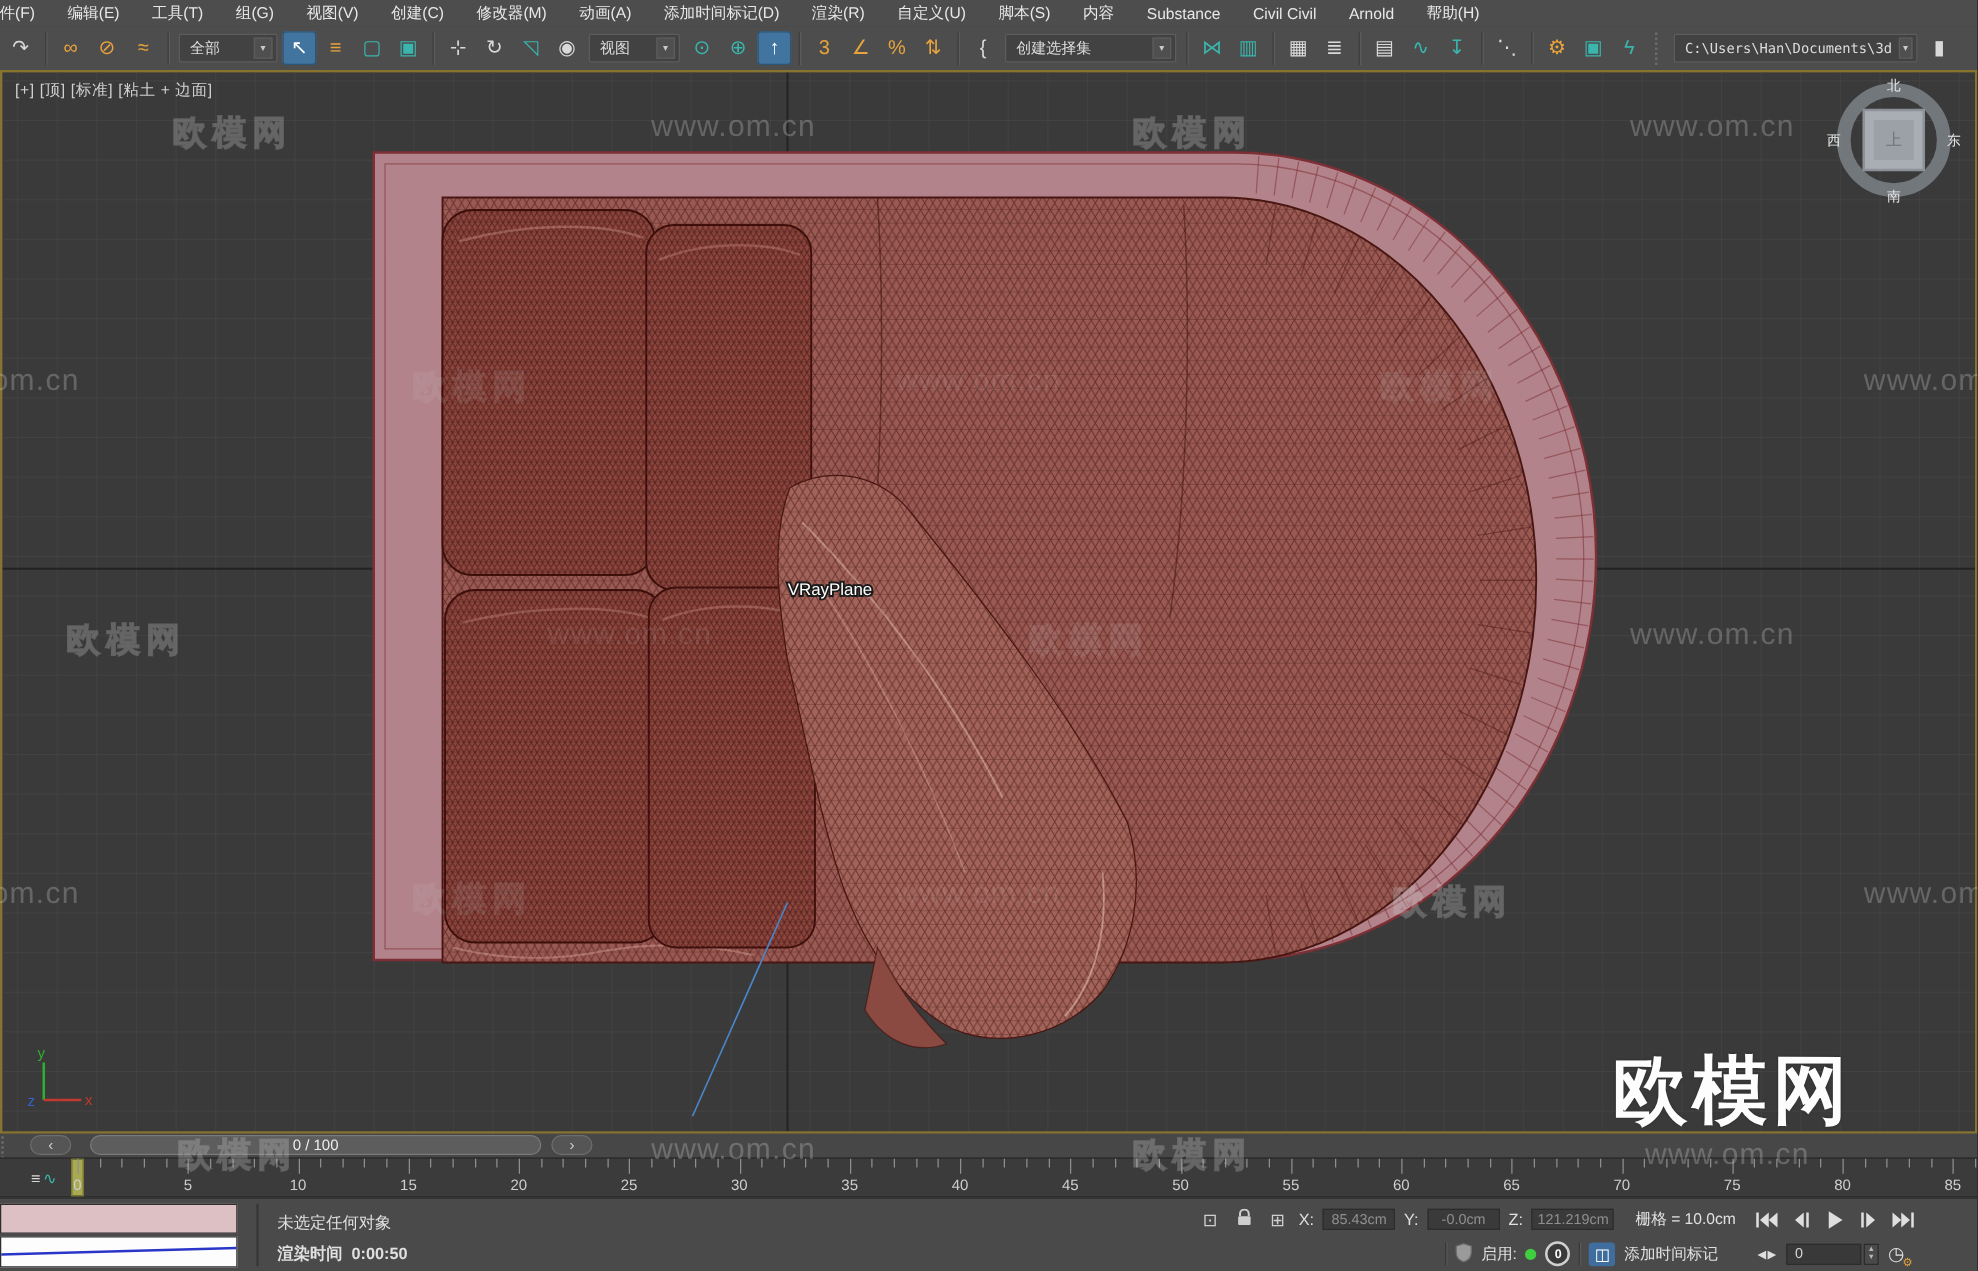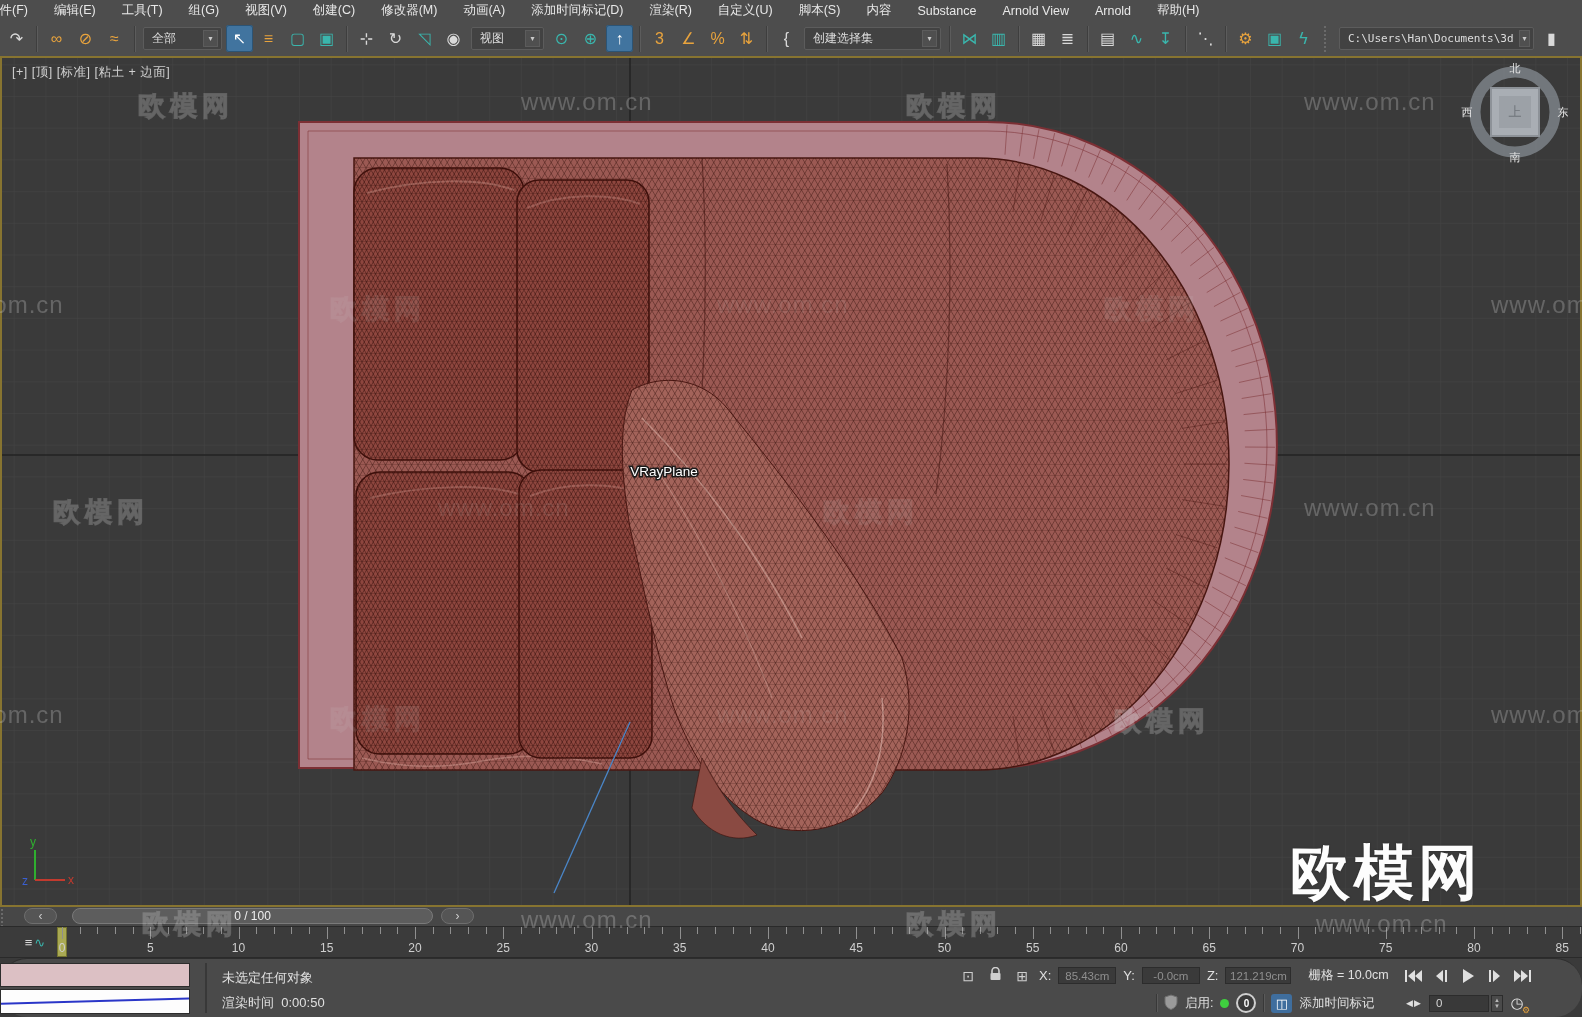--- a/index.html
+++ b/index.html
@@ -51,28 +51,28 @@
             border-top:1px solid #2a2a2a;border-bottom:1px solid #2a2a2a;box-sizing:border-box;}
   .tick{position:absolute;top:0;width:1px;background:#8f8f8f;}
   .tick-label{position:absolute;top:14px;transform:translateX(-50%);color:#cfcfcf;font-size:12px;}
   #tb-marker{position:absolute;left:57px;top:0;width:10px;height:30px;background:#a9a953;
              border:1px solid #74742f;box-sizing:border-box;}
   #mini-curve{position:absolute;left:18px;top:4px;width:34px;height:22px;color:#d8d8d8;font-size:13px;
               display:flex;align-items:center;justify-content:center;gap:2px;}
   #mini-curve .wave{color:#3ab6ad;}
   
   #statusbar{position:absolute;left:0;top:958px;width:1582px;height:59px;background:#4a4a4a;
-             border-top:1px solid #2d2d2d;box-sizing:border-box;color:#e0e0e0;font-size:13px;border-radius:27px;}
+             border-top:1px solid #2d2d2d;box-sizing:border-box;color:#e0e0e0;font-size:13px;}
   #listener{position:absolute;left:0;top:4px;width:190px;height:52px;}
   #listener .pink{position:absolute;left:0;top:0;width:190px;height:24px;background:#dcc0c4;border:1px solid #2d2d2d;box-sizing:border-box;}
   #listener .white{position:absolute;left:0;top:26px;width:190px;height:25px;background:#fdfdfd;border:1px solid #2d2d2d;box-sizing:border-box;overflow:hidden;}
   #listener .blueline{position:absolute;left:-4px;top:10px;width:200px;border-top:2px solid #2a36c8;transform:rotate(-1.6deg);}
   #status-sep1{position:absolute;left:205px;top:4px;height:50px;border-left:2px solid #383838;}
   #sel-status{position:absolute;left:222px;top:10px;}
-  #prompt-line{position:absolute;left:222px;top:35px;}
+  #prompt-line{position:absolute;left:222px;top:35px;font-weight:bold;}
   .coordbox{height:17px;background:#3a3a3a;border:1px solid #2c2c2c;color:#8f8f8f;font-size:11.5px;
             display:flex;align-items:center;justify-content:center;box-sizing:border-box;}
   #coord-row{position:absolute;left:958px;top:8px;display:flex;align-items:center;gap:7px;}
   #coord-row .ic{color:#cfcfcf;font-size:14px;width:20px;text-align:center;}
   #grid-label{white-space:nowrap;margin-left:10px;font-size:12.5px;}
   #anim-row2{position:absolute;left:1156px;top:34px;display:flex;align-items:center;gap:7px;font-size:12.5px;}
   .vbar{width:1px;height:18px;background:#383838;box-shadow:1px 0 0 #5a5a5a;}
   #green-dot{width:9px;height:9px;border-radius:50%;background:#3fcf3f;}
   #notif{width:16px;height:16px;border-radius:50%;background:#3a3a3a;border:2px solid #cfcfcf;color:#fff;
          font-size:10px;font-weight:bold;display:flex;align-items:center;justify-content:center;}
@@ -104,21 +104,21 @@
       <div class="menu-item">视图(V)</div>
       <div class="menu-item">创建(C)</div>
       <div class="menu-item">修改器(M)</div>
       <div class="menu-item">动画(A)</div>
       <div class="menu-item">添加时间标记(D)</div>
       <div class="menu-item">渲染(R)</div>
       <div class="menu-item">自定义(U)</div>
       <div class="menu-item">脚本(S)</div>
       <div class="menu-item">内容</div>
       <div class="menu-item">Substance</div>
-      <div class="menu-item">Arnold View</div>
+      <div class="menu-item">Civil Civil</div>
       <div class="menu-item">Arnold</div>
       <div class="menu-item">帮助(H)</div>
     </div>
 
   <div id="toolbar">
       <div class="tb-btn">↷</div>
       <div class="tb-sep"></div>
       <div class="tb-btn ac-o">∞</div>
       <div class="tb-btn ac-o">⊘</div>
       <div class="tb-btn ac-o">≈</div>

